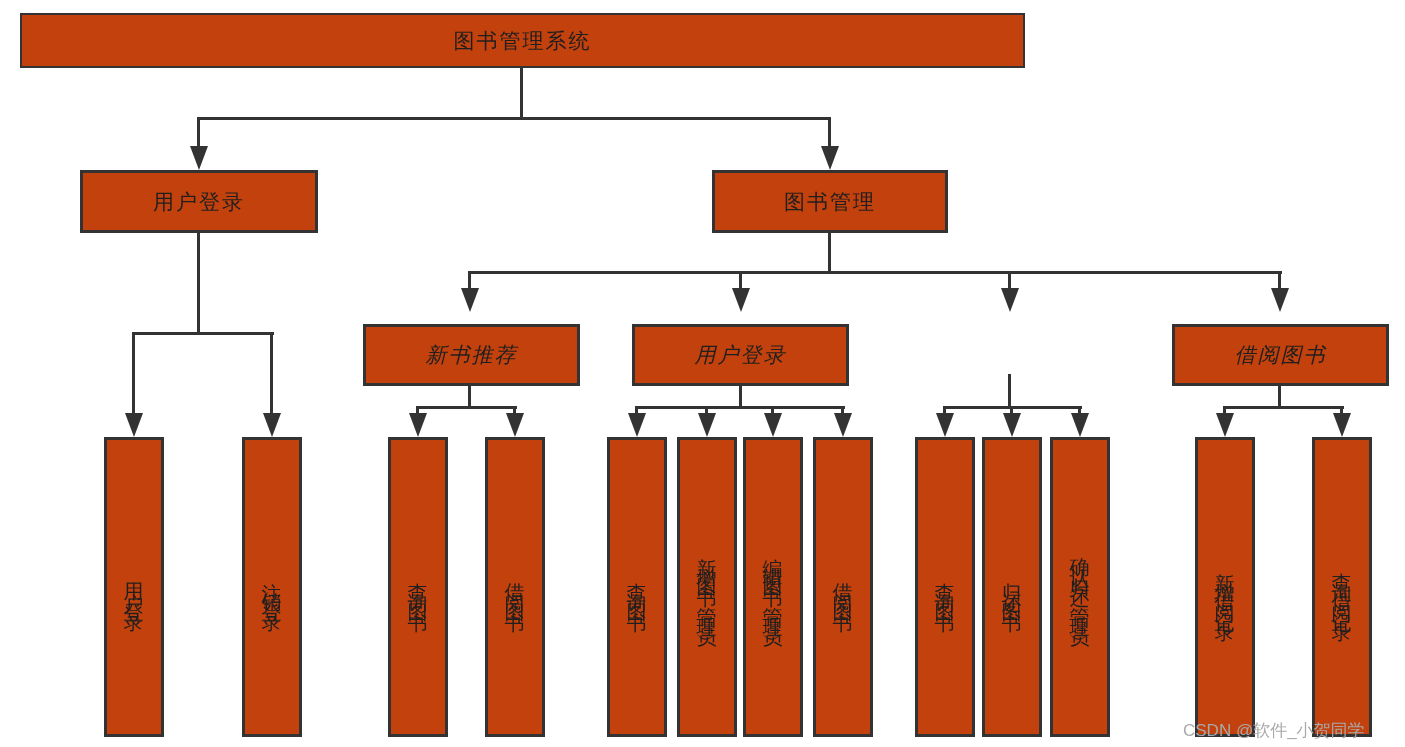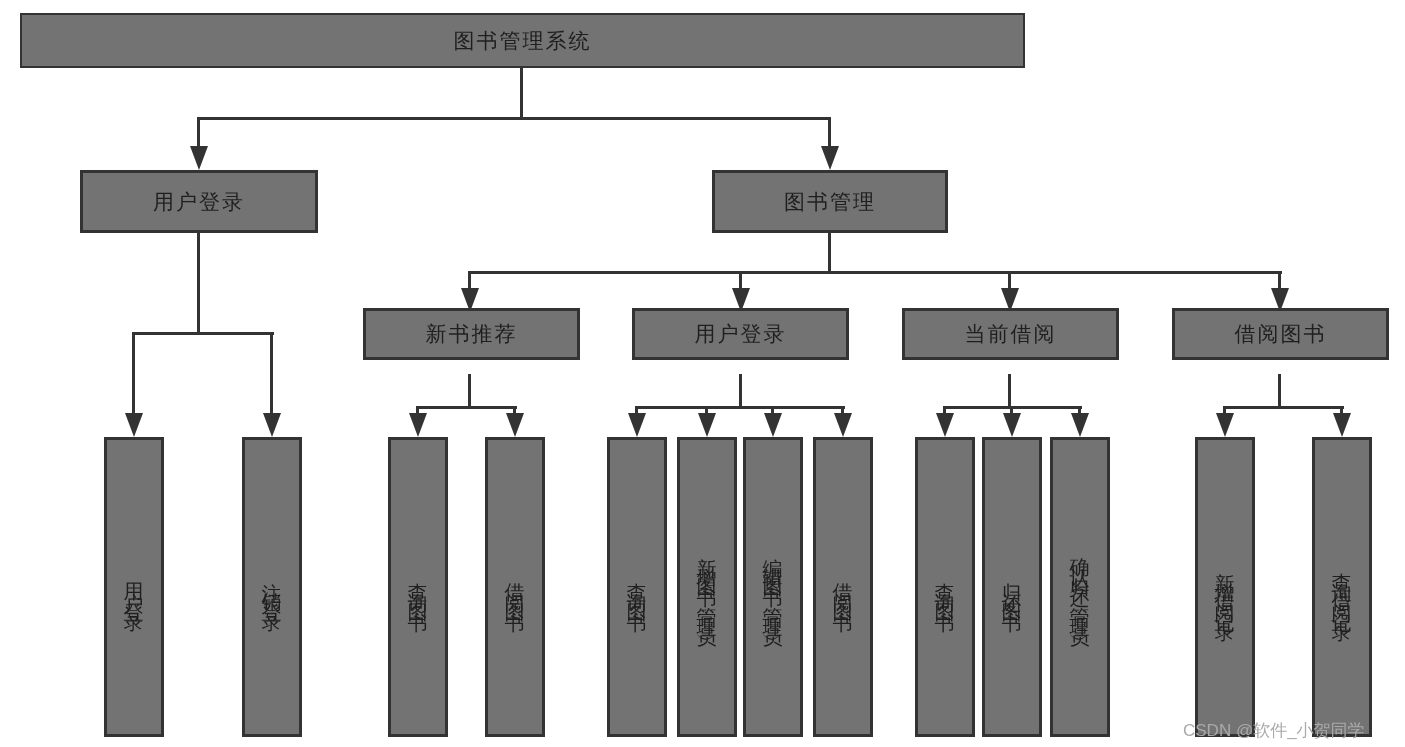--- a/index.html
+++ b/index.html
@@ -8,35 +8,35 @@
     width: 1405px;
     height: 747px;
     background: var(--bg, #ffffff);
     font-family: "Liberation Sans", "DejaVu Sans", sans-serif;
     color: var(--text, #1f1f1f);
     overflow: hidden;
   }
   .box {
     position: absolute;
     box-sizing: border-box;
-    background: #737373;
+    background: #c2410c;
     border: 3px solid var(--line, #333333);
     z-index: 2;
   }
   .root { border-width: 2px; }
   .hbox {
     display: flex;
     align-items: center;
     justify-content: center;
     font-size: 21px;
     letter-spacing: 2px;
     white-space: nowrap;
   }
   .l2 { top: 170px; height: 63px; }
-  .l3 { top: 308px; width: 217px; height: 52px; }
+  .l3 { top: 324px; width: 217px; height: 62px; font-style: italic; }
   .vbox {
     top: 437px;
     width: 60px;
     height: 300px;
     display: flex;
     align-items: center;
     justify-content: center;
   }
   .vlabel {
     writing-mode: vertical-rl;
@@ -80,23 +80,20 @@
   </div>
   <div class="box hbox l2" style="left:712px; width:236px;">
     <span>图书管理</span>
   </div>
 
   <div class="box hbox l3" style="left:363px;">
     <span>新书推荐</span>
   </div>
   <div class="box hbox l3" style="left:632px;">
     <span>用户登录</span>
-  </div>
-  <div class="box hbox l3" style="left:902px;">
-    <span>当前借阅</span>
   </div>
   <div class="box hbox l3" style="left:1172px;">
     <span>借阅图书</span>
   </div>
 
   <div class="box vbox" style="left:104px;">
     <span class="vlabel">用户登录</span>
   </div>
   <div class="box vbox" style="left:242px;">
     <span class="vlabel">注销登录</span>

